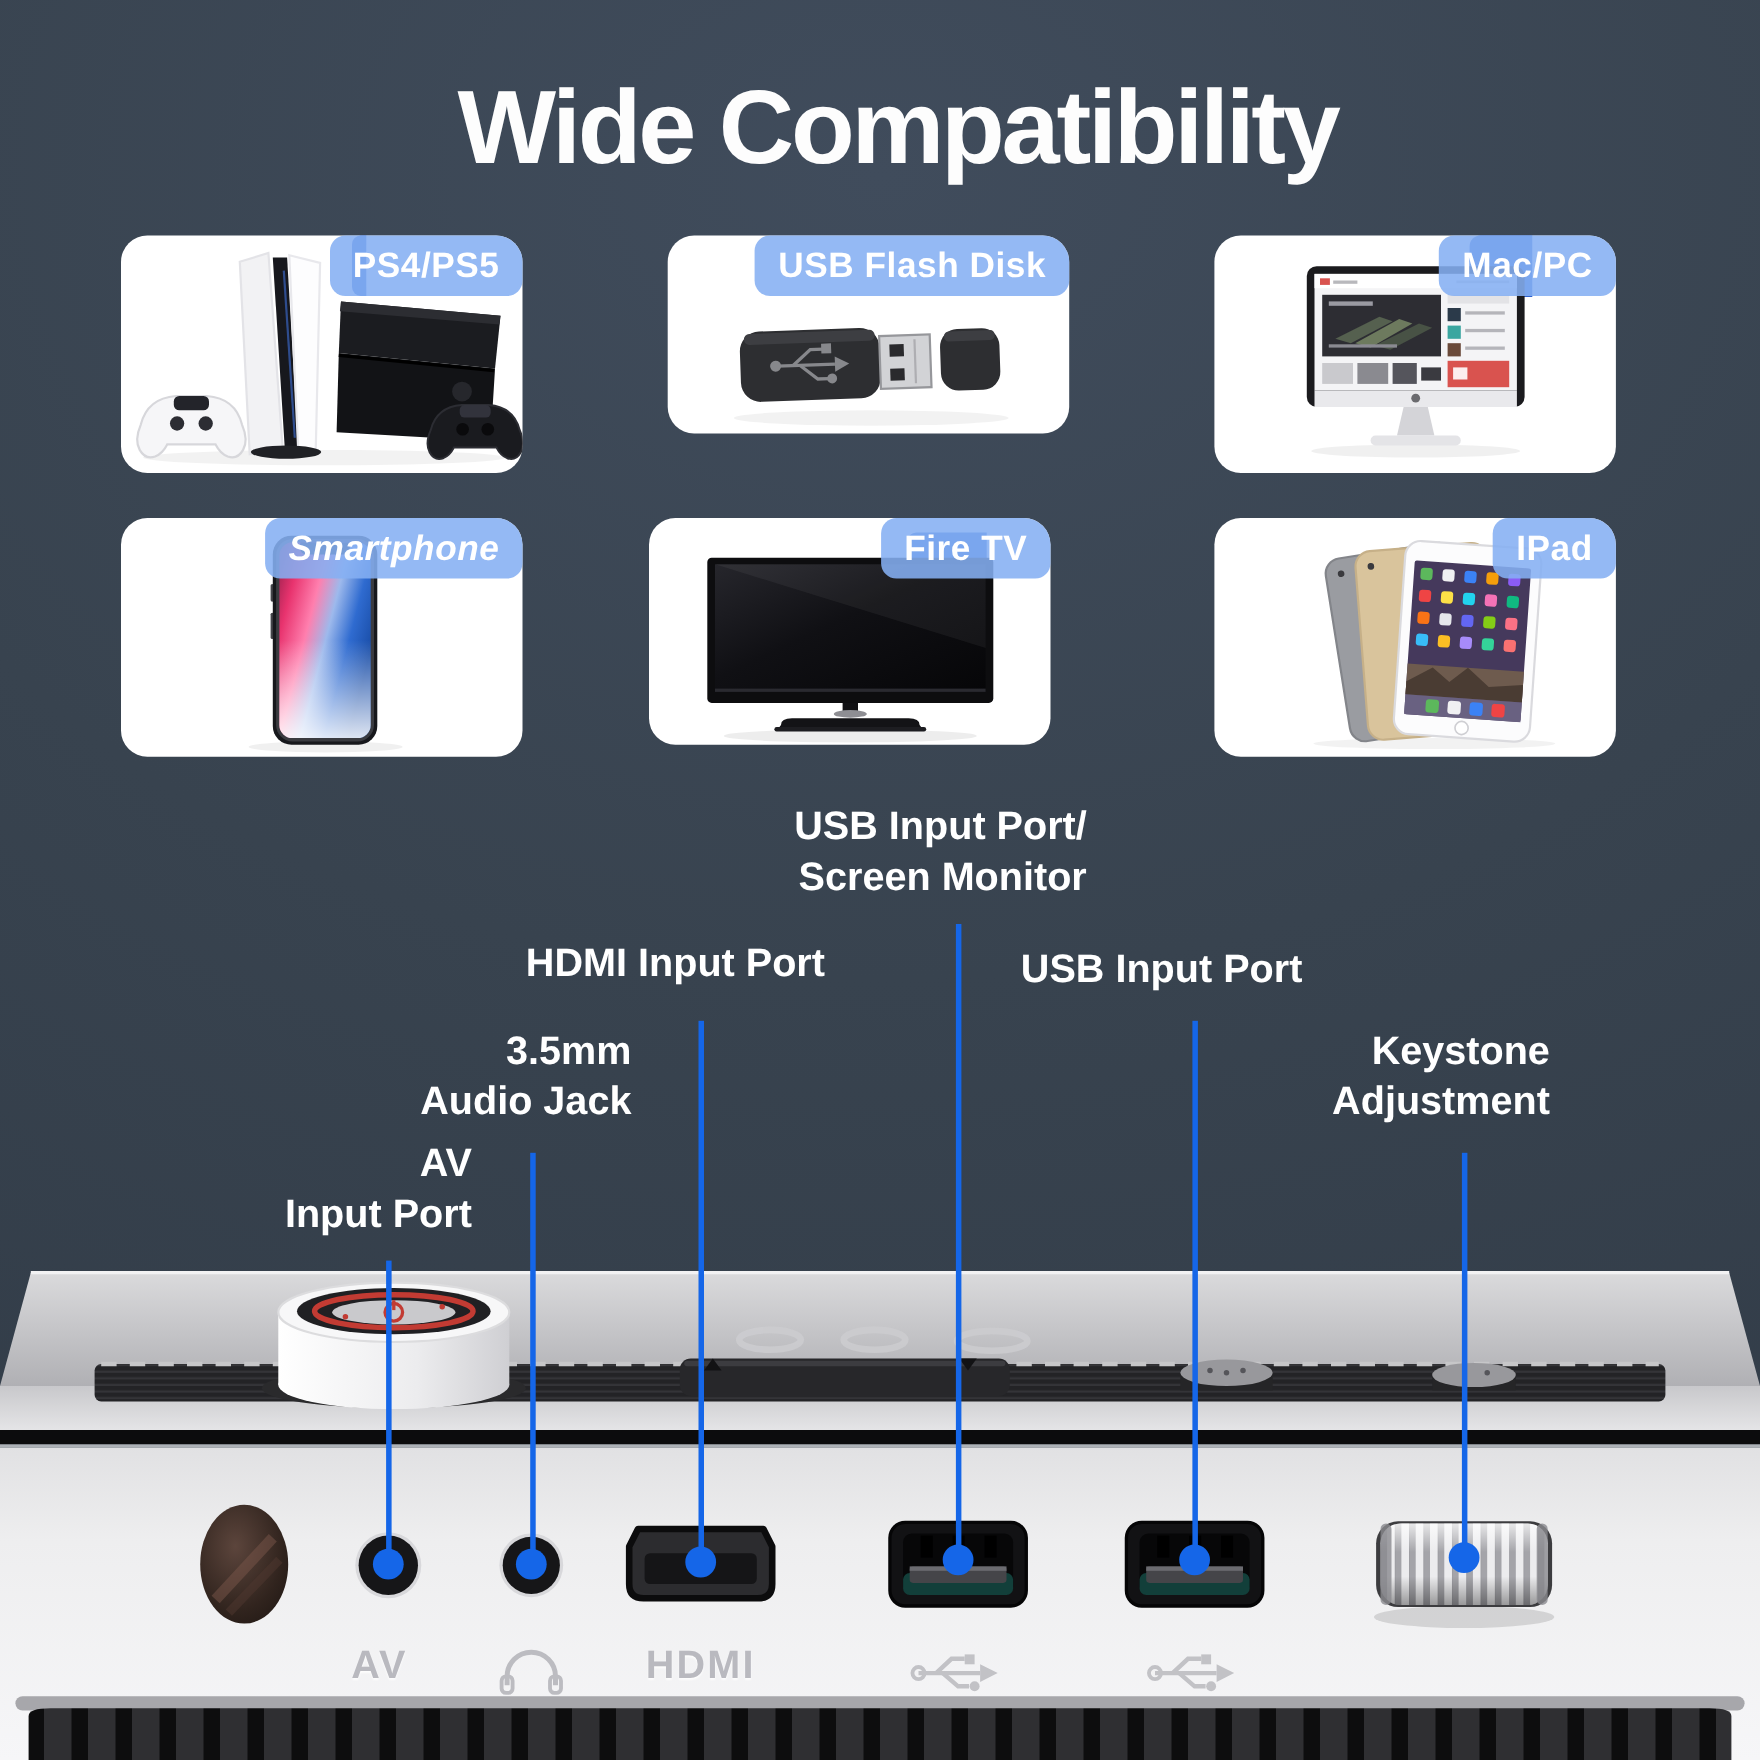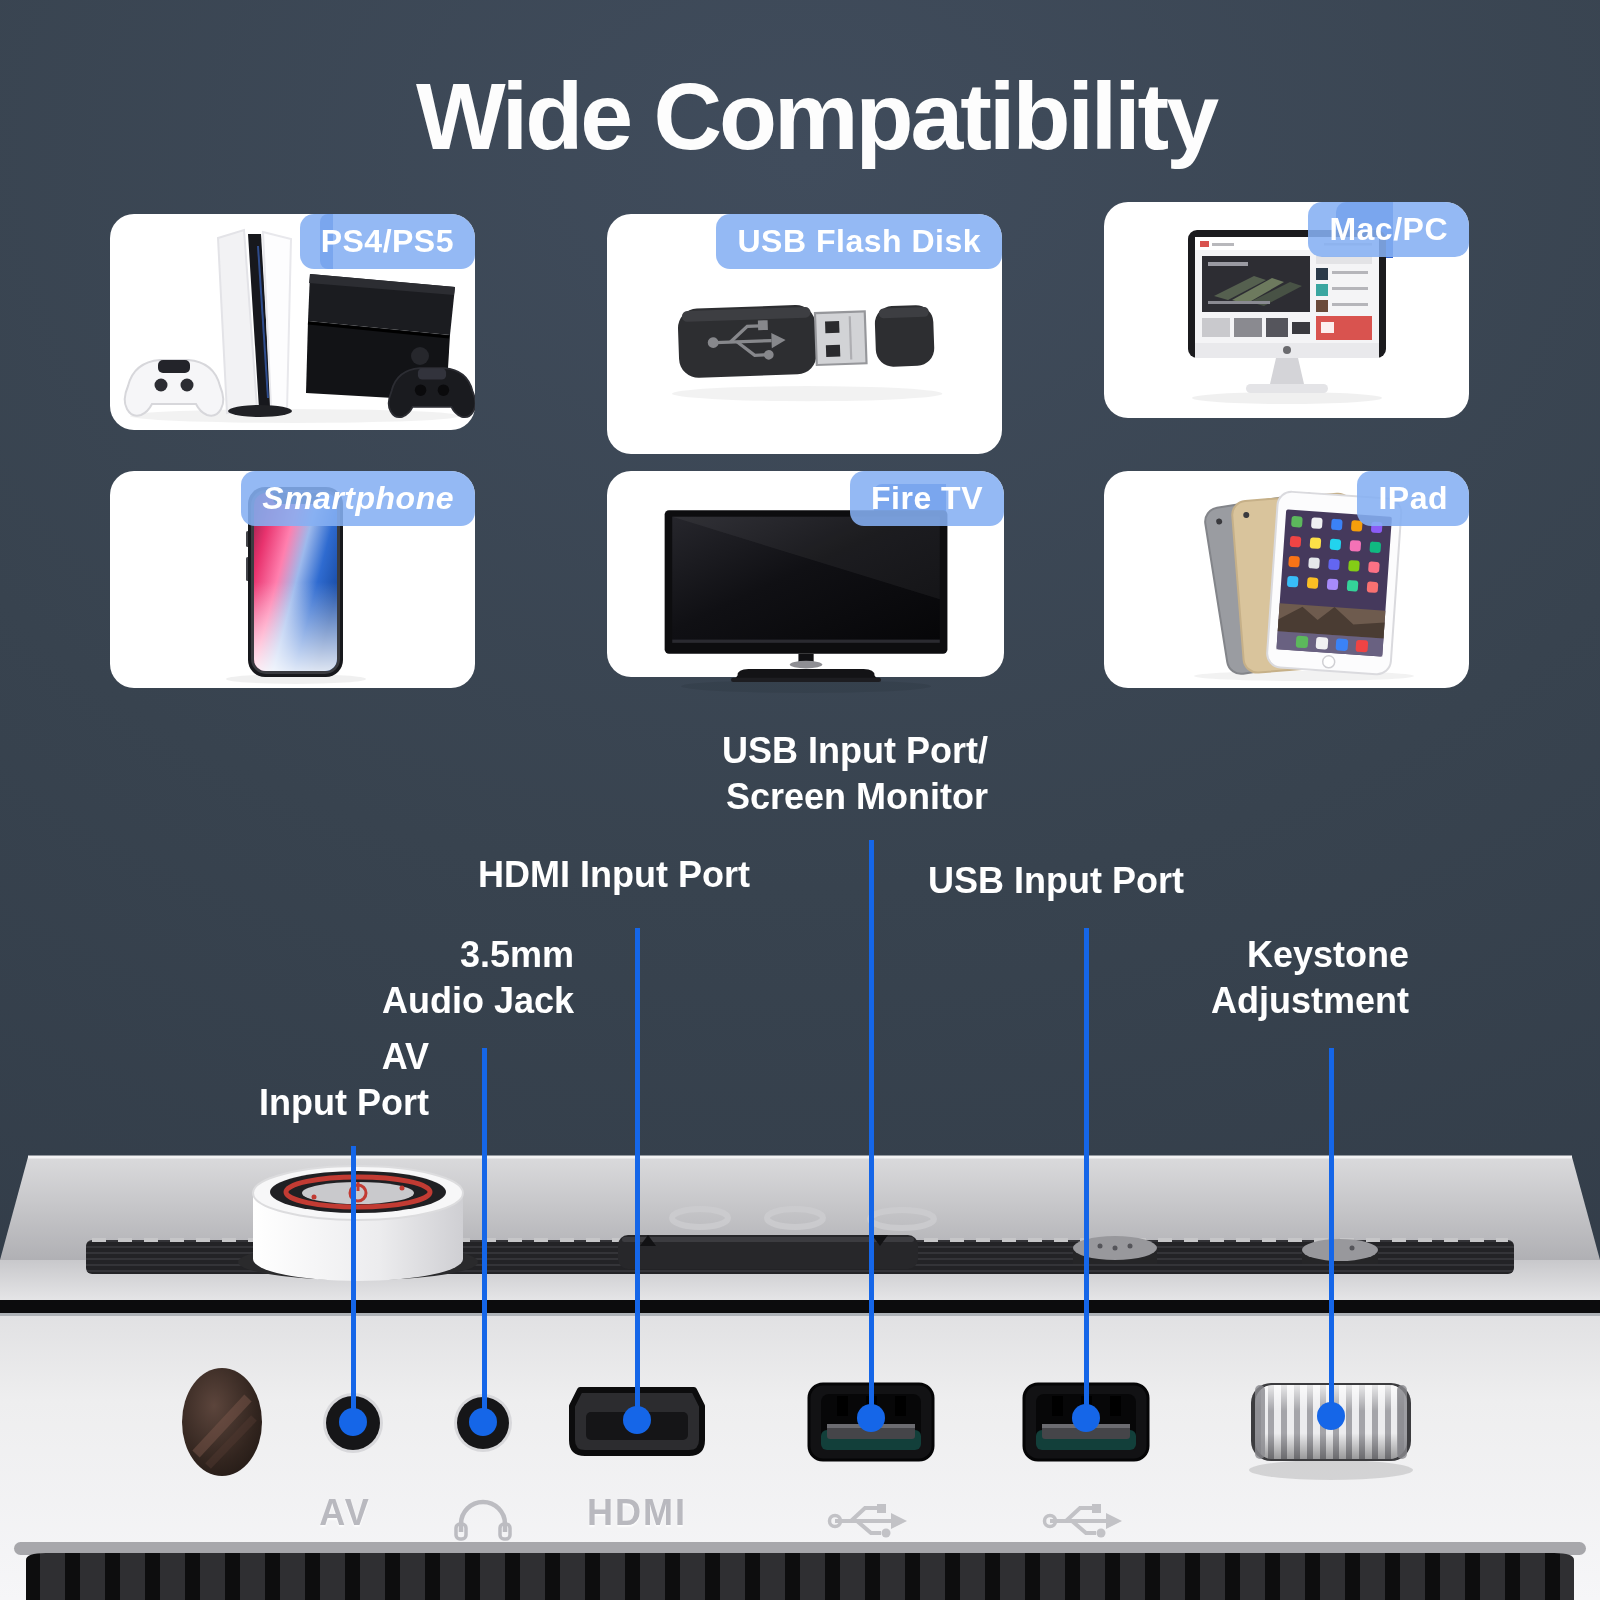--- a/index.html
+++ b/index.html
@@ -72,21 +72,21 @@
       <g transform="translate(322,170) scale(0.88)">
         <path d="M-46,8 Q-40,-16 -14,-18 L14,-18 Q40,-16 46,8 Q52,22 47,31 Q42,40 33,37 Q26,34 22,26 L-22,26 Q-26,34 -33,37 Q-42,40 -47,31 Q-52,22 -46,8 Z" fill="#1a1b1f" stroke="#2c2d33" stroke-width="2"></path>
         <rect x="-16" y="-18" width="32" height="13" rx="5" fill="#32333c"></rect>
         <circle cx="-13" cy="7" r="6.5" fill="#0a0a0c"></circle>
           <circle cx="13" cy="7" r="6.5" fill="#0a0a0c"></circle>
       </g>
     </svg>
     <div class="badge">PS4/PS5</div>
   </div>
 
-  <div class="card" style="left:607px;top:214px;height:240px;padding-left:30px;">
+  <div class="card" style="left:607px;top:214px;height:180px;">
     <svg class="art" viewBox="0 0 365 216">
       <ellipse cx="185" cy="166" rx="125" ry="7" fill="#000" opacity="0.05"></ellipse>
       <g transform="rotate(-2 180 115)">
         <rect x="66" y="84" width="127" height="64" rx="18" fill="#2d2e31"></rect>
         <rect x="70" y="86" width="119" height="10" rx="5" fill="#3d3e42"></rect>
         <g stroke="#87888c" stroke-width="3" fill="none">
           <line x1="100" y1="116" x2="152" y2="116"></line>
           <path d="M114,116 L130,102 H142"></path>
           <path d="M120,116 L136,129 H146"></path>
         </g>
@@ -98,21 +98,21 @@
         <rect x="202" y="100" width="13" height="11" fill="#2a2a2d"></rect>
         <rect x="202" y="122" width="13" height="11" fill="#2a2a2d"></rect>
         <line x1="225" y1="96" x2="225" y2="136" stroke="#aeaeb2" stroke-width="2"></line>
         <rect x="248" y="88" width="54" height="56" rx="16" fill="#2d2e31"></rect>
         <rect x="252" y="90" width="46" height="9" rx="4" fill="#3d3e42"></rect>
       </g>
     </svg>
     <div class="badge">USB Flash Disk</div>
   </div>
 
-  <div class="card" style="left:1104px;top:202px;height:216px;">
+  <div class="card" style="left:1104px;top:214px;height:216px;">
     <div class="underlay u-mac"></div>
     <svg class="art" viewBox="0 0 365 216">
       <ellipse cx="183" cy="196" rx="95" ry="6" fill="#000" opacity="0.06"></ellipse>
       <rect x="84" y="28" width="198" height="128" rx="9" fill="#1b1b1e"></rect>
       <rect x="91" y="35" width="184" height="106" fill="#f4f4f6"></rect>
       <rect x="91" y="35" width="184" height="13" fill="#ffffff"></rect>
       <rect x="96" y="39" width="9" height="6" fill="#d9534f"></rect>
       <rect x="108" y="41" width="22" height="3" fill="#b8b8bc"></rect>
       <rect x="220" y="41" width="48" height="2.5" fill="#c9c9cd"></rect>
       <rect x="98" y="54" width="108" height="56" fill="#2d2d33"></rect>
@@ -163,21 +163,21 @@
       <rect x="136" y="86" width="3" height="24" rx="1.5" fill="#44454a"></rect>
       <rect x="138" y="16" width="95" height="190" rx="17" fill="#17181c"></rect>
       <rect x="141" y="19" width="89" height="184" rx="15" fill="#3a3b40"></rect>
       <rect x="144" y="22" width="83" height="178" rx="12" fill="url(#phoneGrad)"></rect>
       <rect x="144" y="22" width="83" height="178" rx="12" fill="url(#phoneWhite)"></rect>
       <path d="M163,22 h45 v5 q0,6 -6,6 h-33 q-6,0 -6,-6 z" fill="#17181c"></path>
     </svg>
     <div class="badge">Smartphone</div>
   </div>
 
-  <div class="card" style="left:607px;top:471px;height:206px;padding-left:32px;">
+  <div class="card" style="left:590px;top:471px;height:206px;">
     <div class="underlay u-fire"></div>
     <svg class="art" viewBox="0 0 365 217">
       <defs>
         <linearGradient id="tvGrad" x1="0" y1="0" x2="1" y2="1">
           <stop offset="0" stop-color="#26262c"></stop>
           <stop offset="0.45" stop-color="#101014"></stop>
           <stop offset="1" stop-color="#060608"></stop>
         </linearGradient>
       </defs>
       <ellipse cx="183" cy="198" rx="115" ry="6" fill="#000" opacity="0.07"></ellipse>

